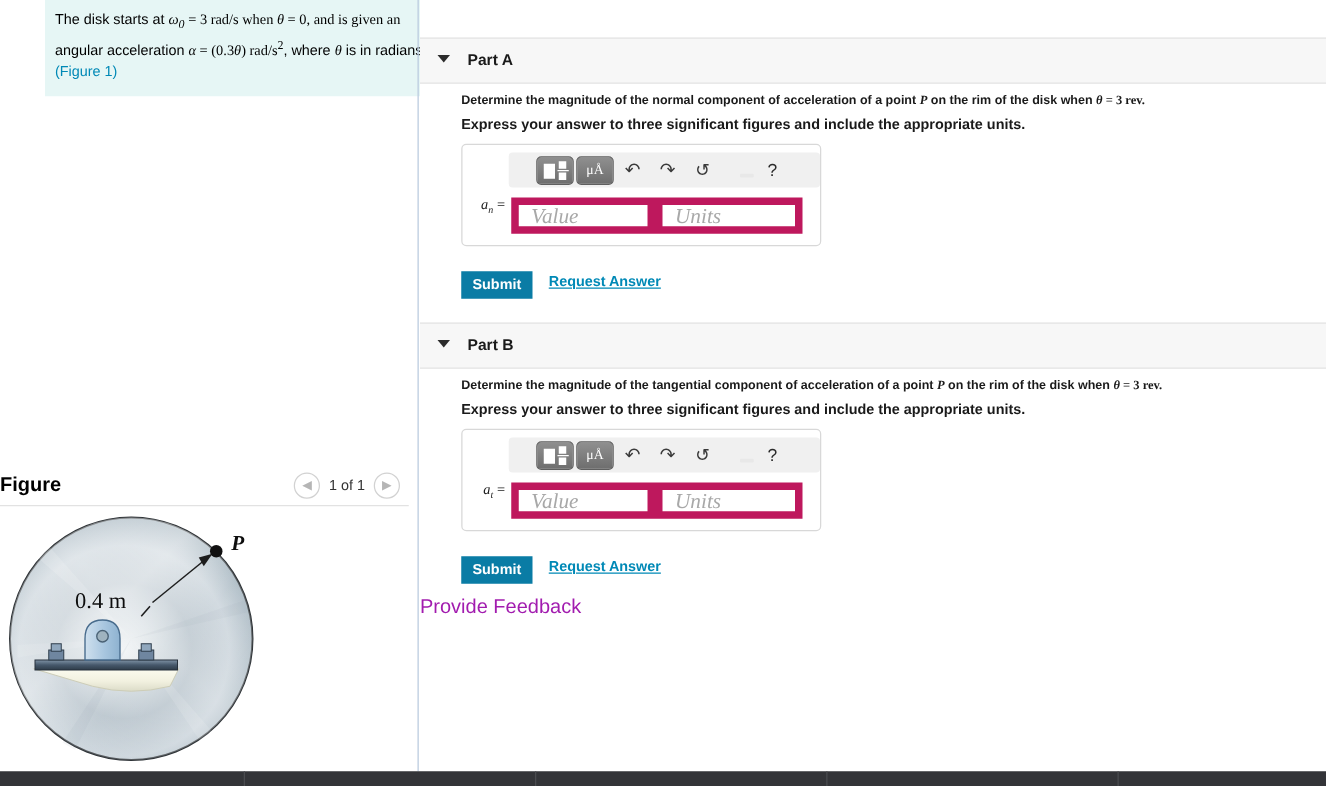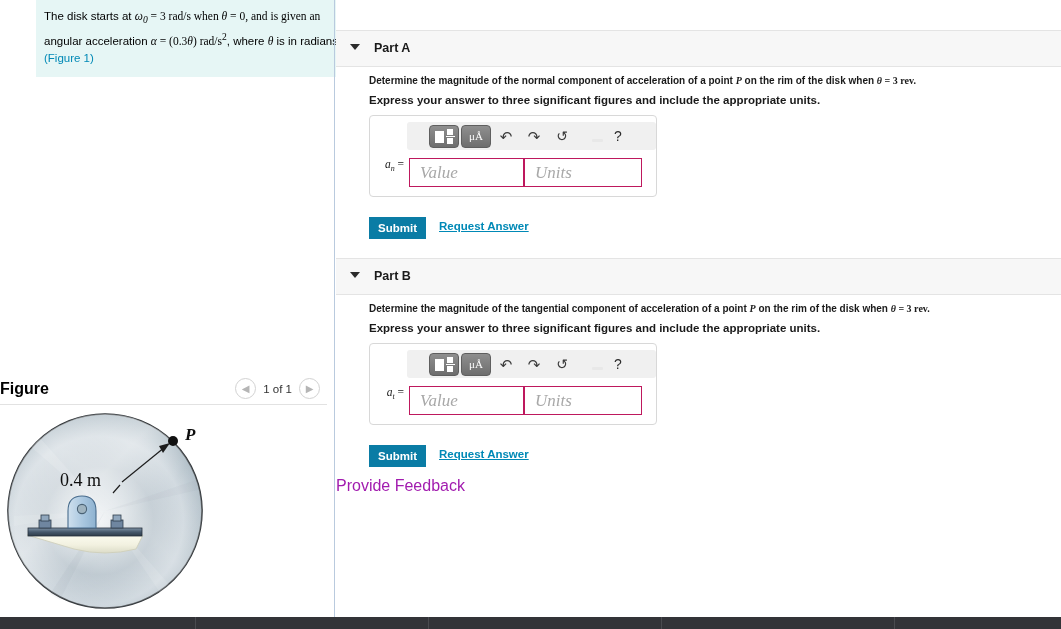--- a/index.html
+++ b/index.html
@@ -255,21 +255,21 @@
     font-style: italic;
     color: #1a1a1a;
     white-space: nowrap;
   }
   .var-label sub {
     font-size: 8px;
   }
   .var-eq { font-style: normal; }
   .txt-input {
     height: 29px;
-    border: 1px solid #be185d;
+    border: 6px solid #be185d;
     background: #fff;
     box-sizing: border-box;
     font-family: "Liberation Serif", serif;
     font-style: italic;
     font-size: 17px;
     color: #15803d;
     padding-left: 10px;
     outline: none;
   }
   .txt-input.value-field { width: 115px; }

